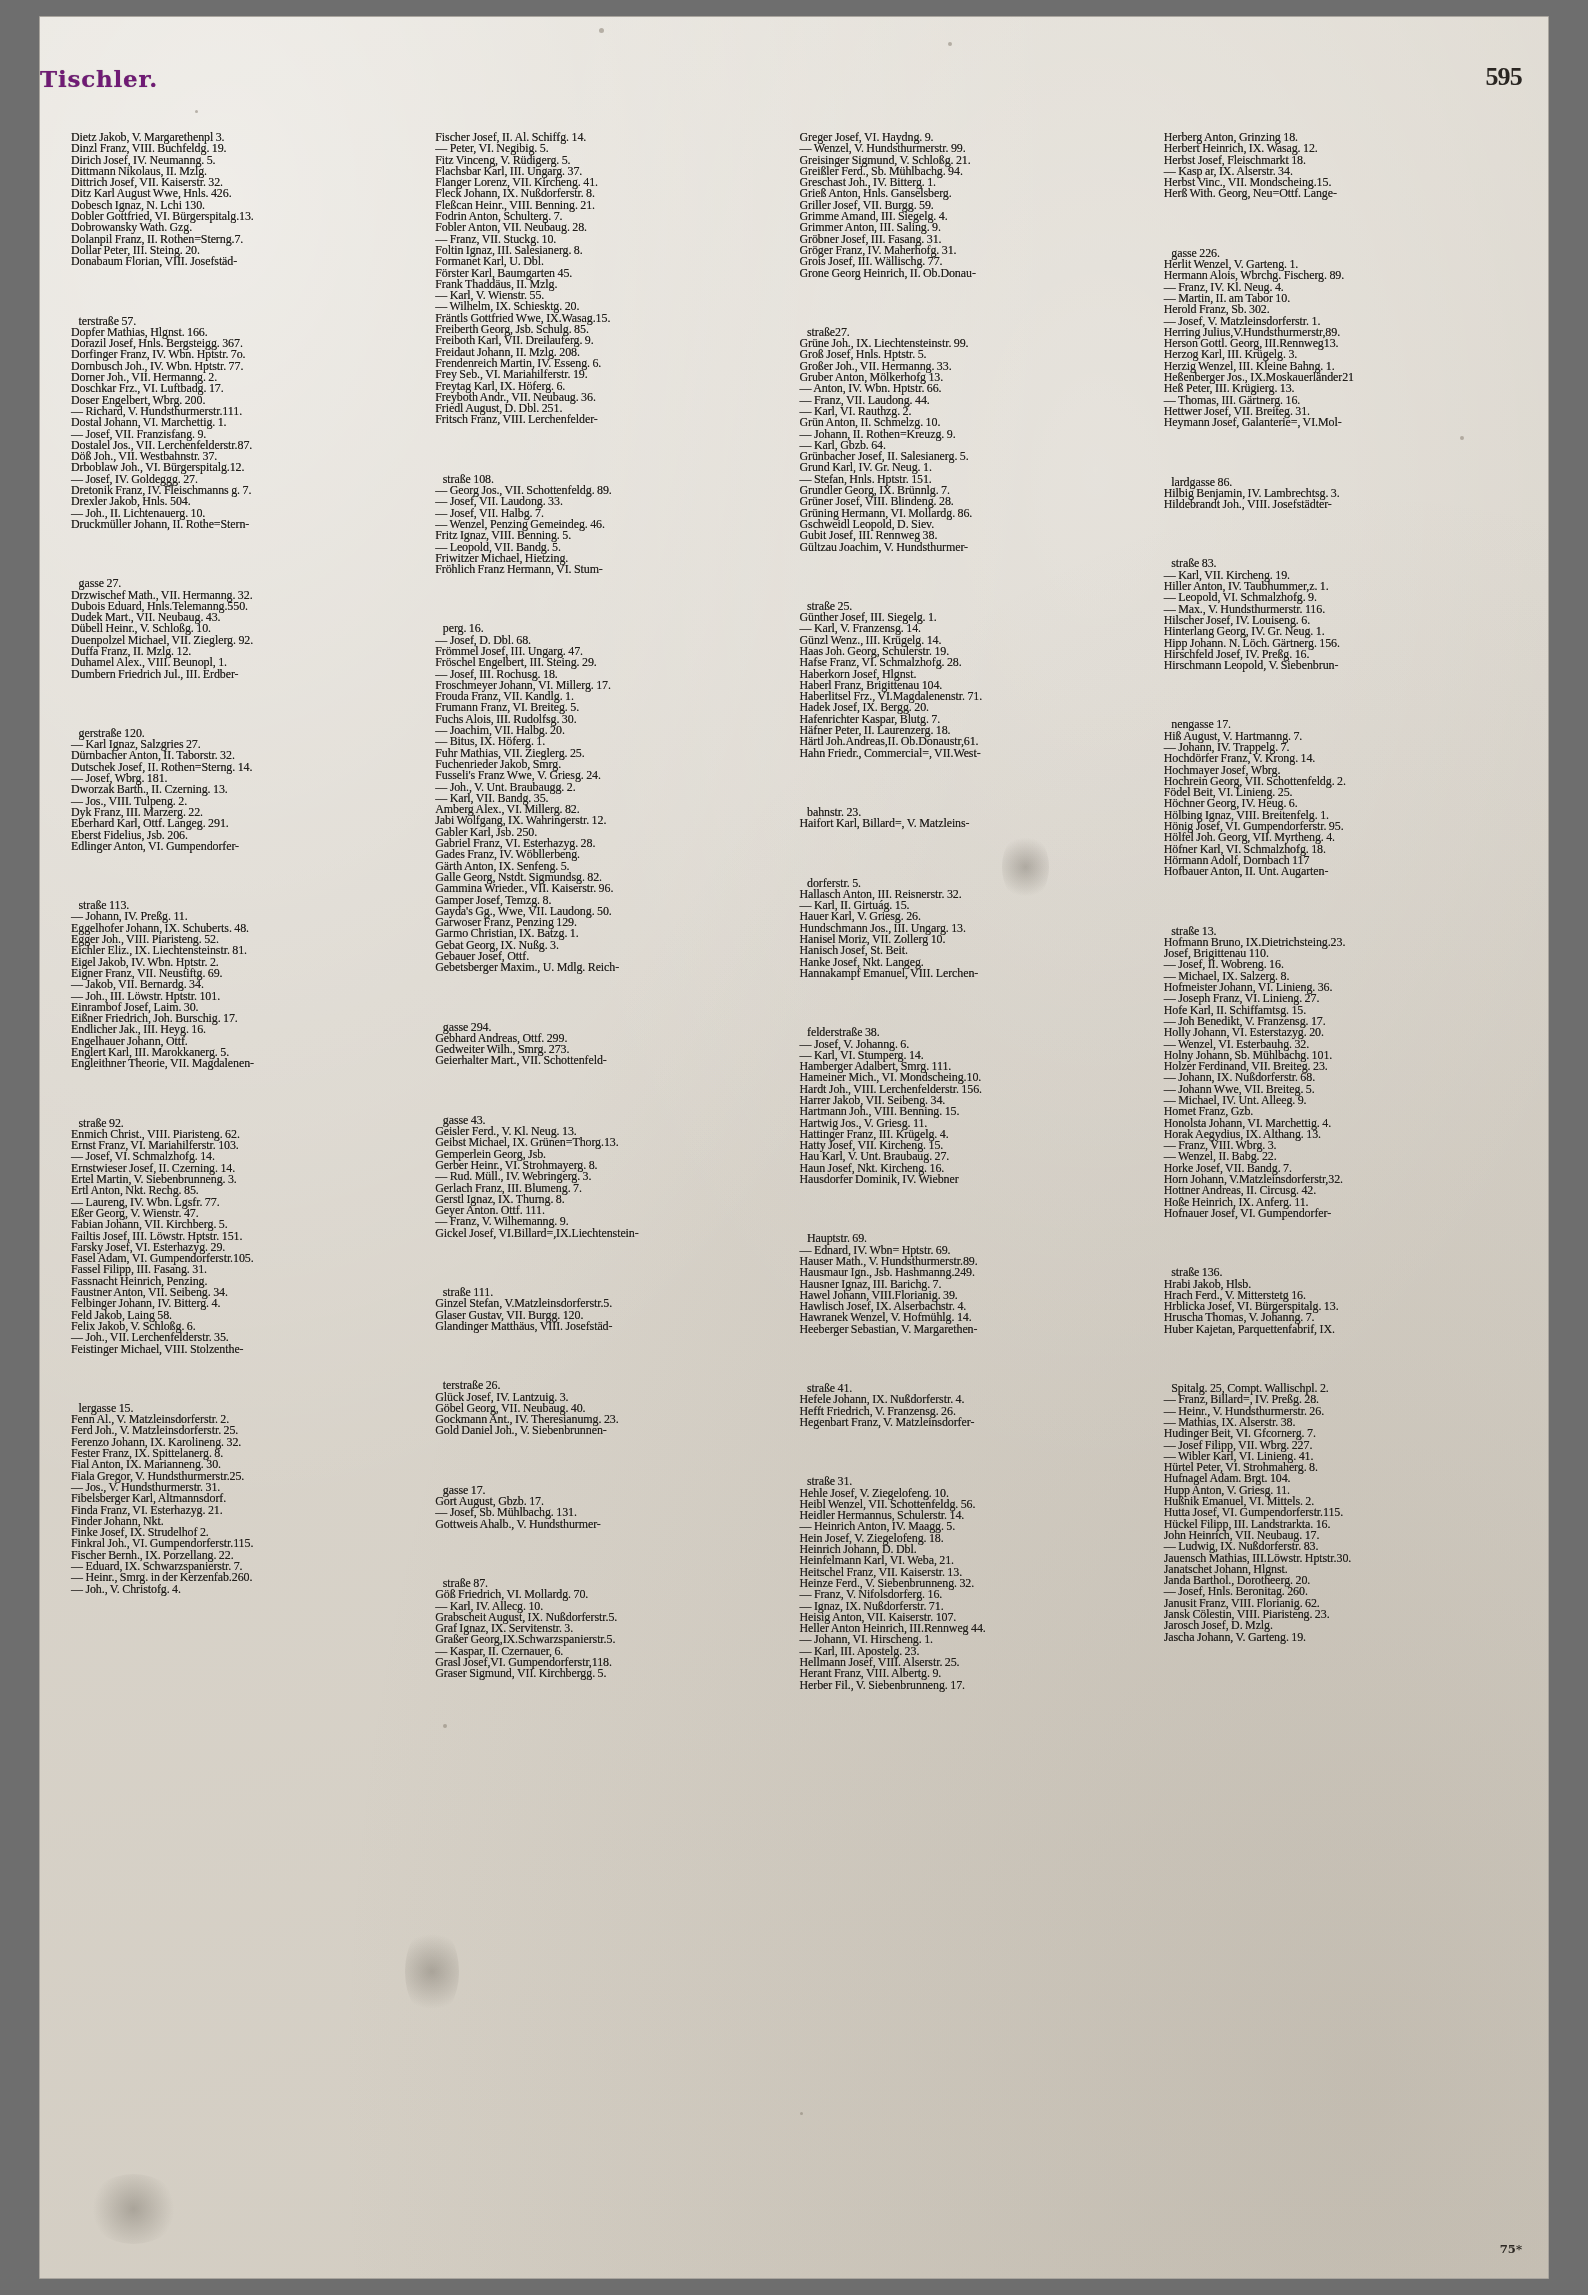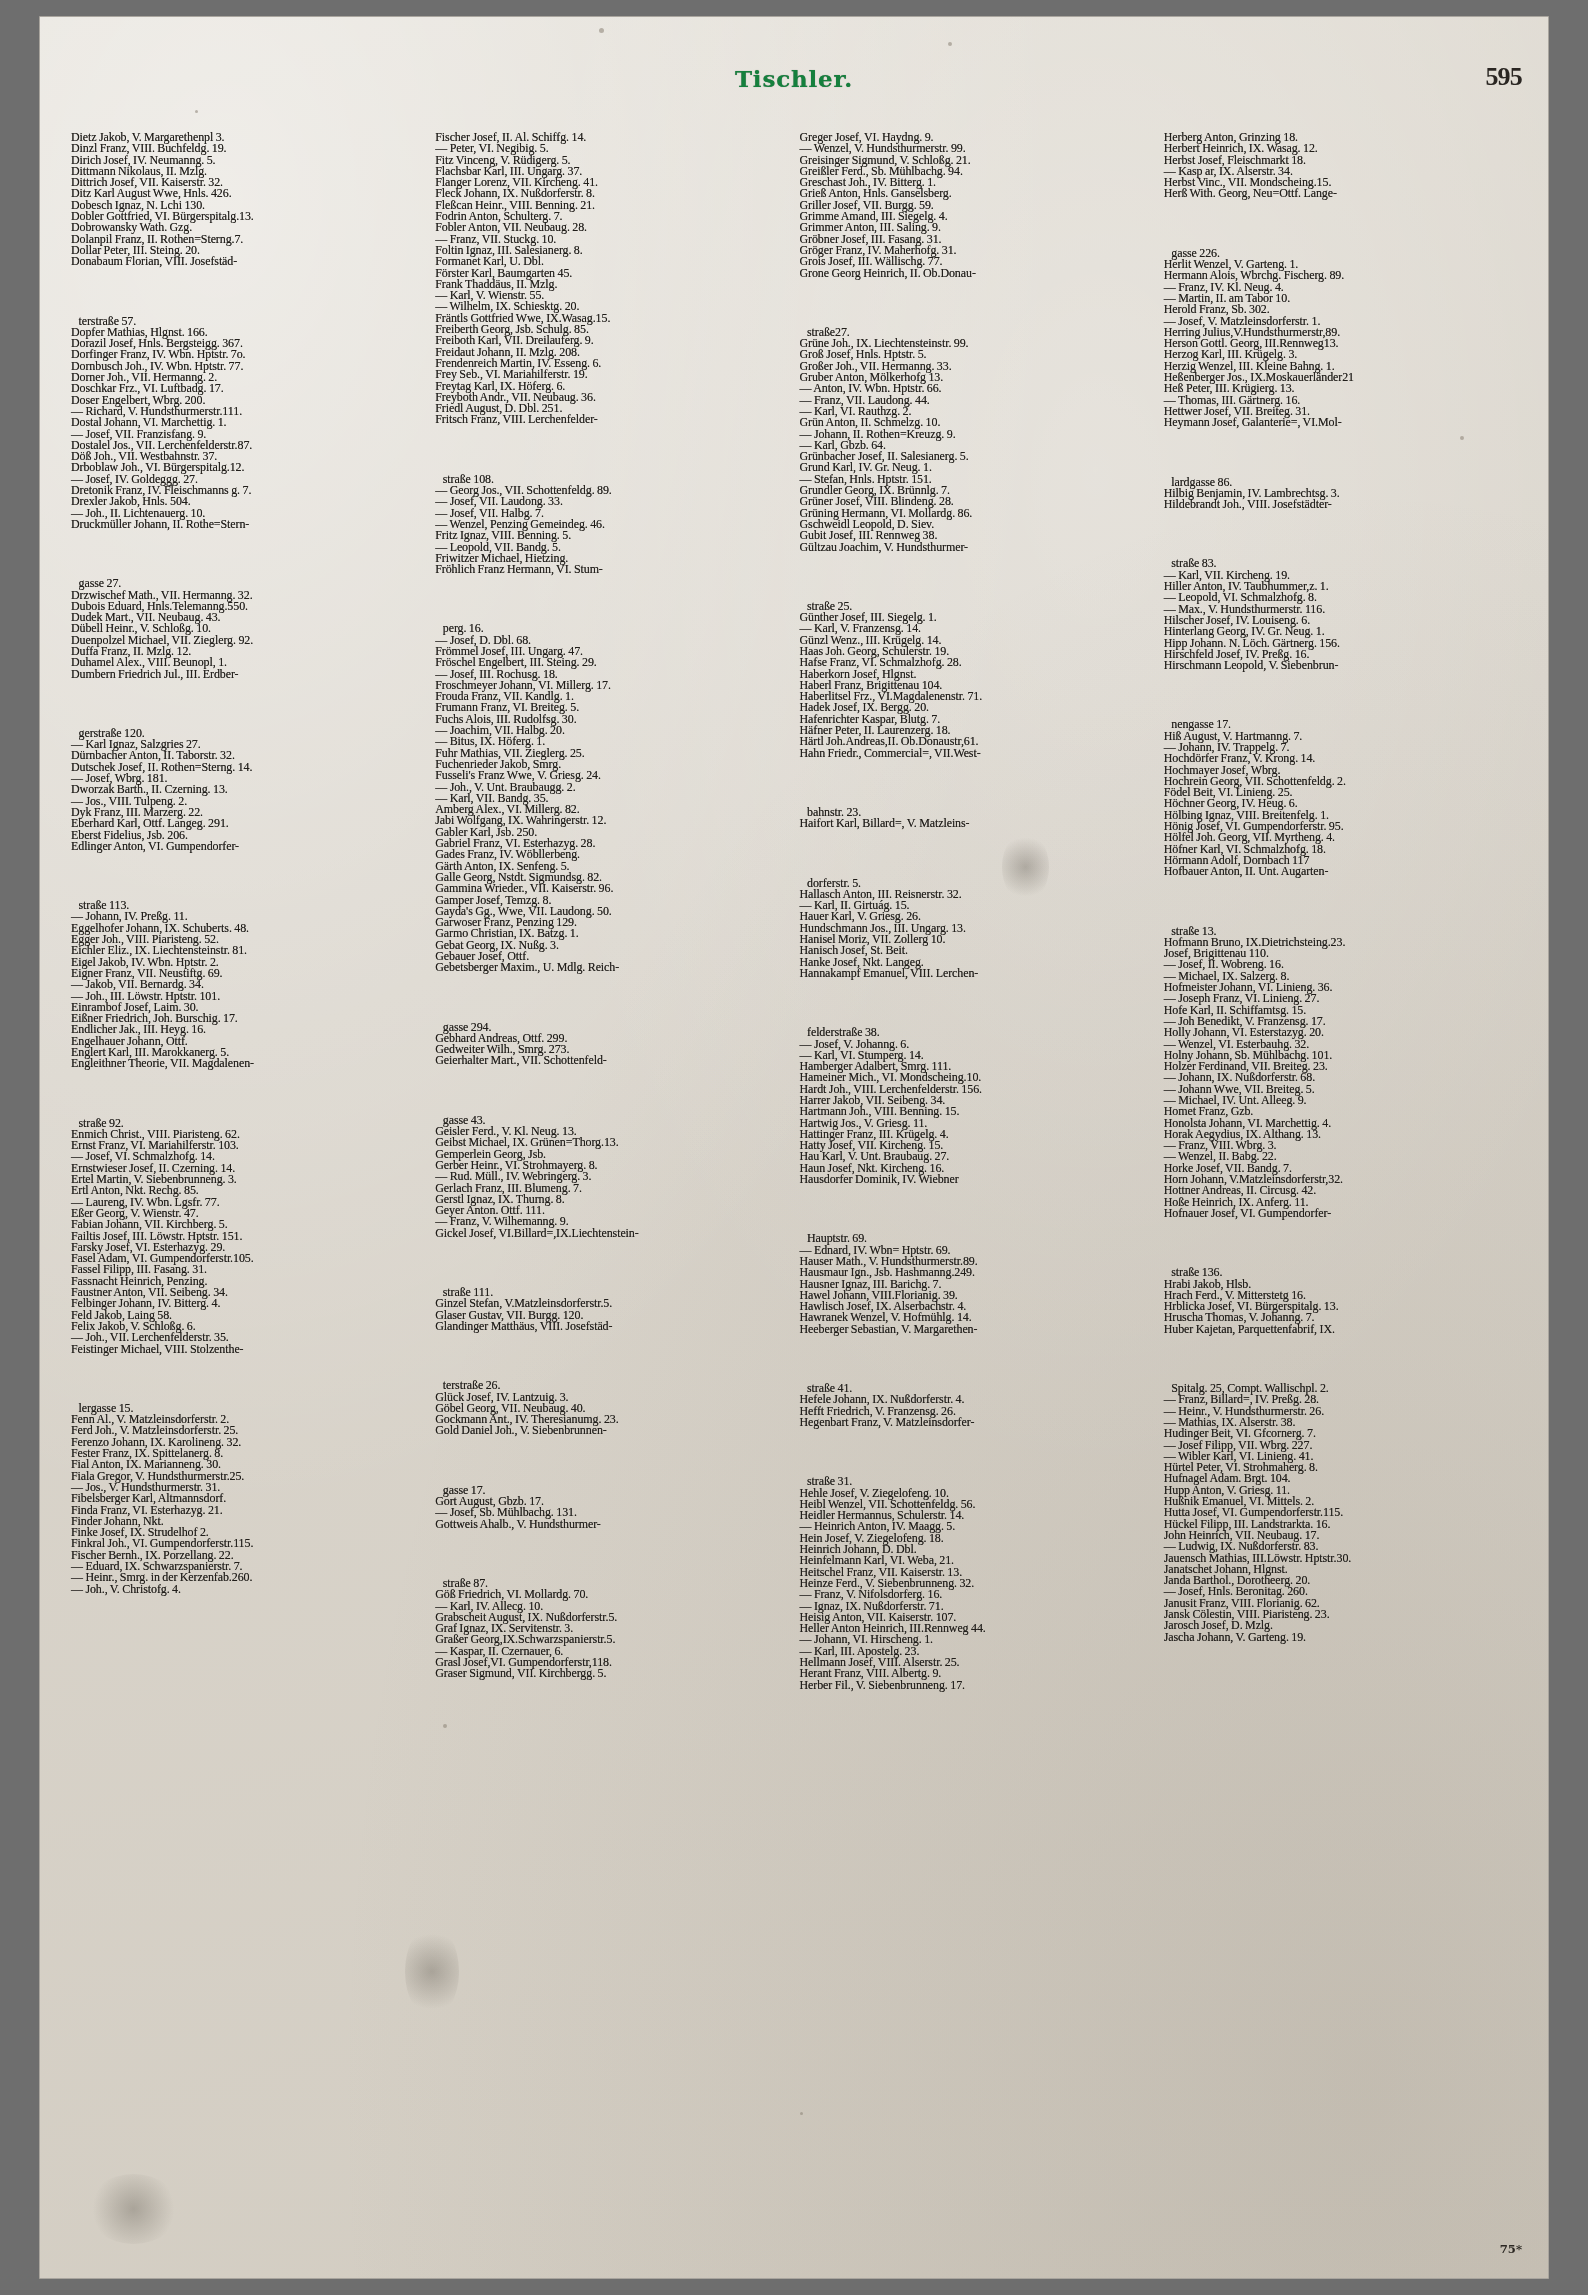--- a/index.html
+++ b/index.html
@@ -45,26 +45,25 @@
     position: absolute;
     left: 0;
     right: 0;
     top: 48px;
     height: 36px;
   }
   #header-title {
     position: absolute;
     left: 0;
     right: 0;
-    text-align: center;
     font-family: "DejaVu Serif", serif;
     font-size: 23px;
     font-weight: bold;
     letter-spacing: 0.8px;
-    color: #15803d;
+    color: #701a75;
     text-shadow: 0 0 0.8px rgba(0,0,0,0.45);
   }
   #page-number {
     position: absolute;
     right: 26px;
     top: -3.1px;
     font-family: Liberation Serif, serif;
     font-size: 26px;
     font-weight: bold;
     color: #2a2622;
@@ -488,21 +487,21 @@
             <div class="entry">Heß Peter, III. Krügierg. 13.</div>
             <div class="entry">— Thomas, III. Gärtnerg. 16.</div>
             <div class="entry">Hettwer Josef, VII. Breiteg. 31.</div>
             <div class="entry">Heymann Josef, Galanterie=, VI.Mol-</div>
             <div class="entry ind">   lardgasse 86.</div>
             <div class="entry">Hilbig Benjamin, IV. Lambrechtsg. 3.</div>
             <div class="entry">Hildebrandt Joh., VIII. Josefstädter-</div>
             <div class="entry ind">   straße 83.</div>
             <div class="entry">— Karl, VII. Kircheng. 19.</div>
             <div class="entry">Hiller Anton, IV. Taubhummer,z. 1.</div>
-            <div class="entry">— Leopold, VI. Schmalzhofg. 8.</div>
+            <div class="entry">— Leopold, VI. Schmalzhofg. 9.</div>
             <div class="entry">— Max., V. Hundsthurmerstr. 116.</div>
             <div class="entry">Hilscher Josef, IV. Louiseng. 6.</div>
             <div class="entry">Hinterlang Georg, IV. Gr. Neug. 1.</div>
             <div class="entry">Hipp Johann. N. Löch. Gärtnerg. 156.</div>
             <div class="entry">Hirschfeld Josef, IV. Preßg. 16.</div>
             <div class="entry">Hirschmann Leopold, V. Siebenbrun-</div>
             <div class="entry ind">   nengasse 17.</div>
             <div class="entry">Hiß August, V. Hartmanng. 7.</div>
             <div class="entry">— Johann, IV. Trappelg. 7.</div>
             <div class="entry">Hochdörfer Franz, V. Krong. 14.</div>

